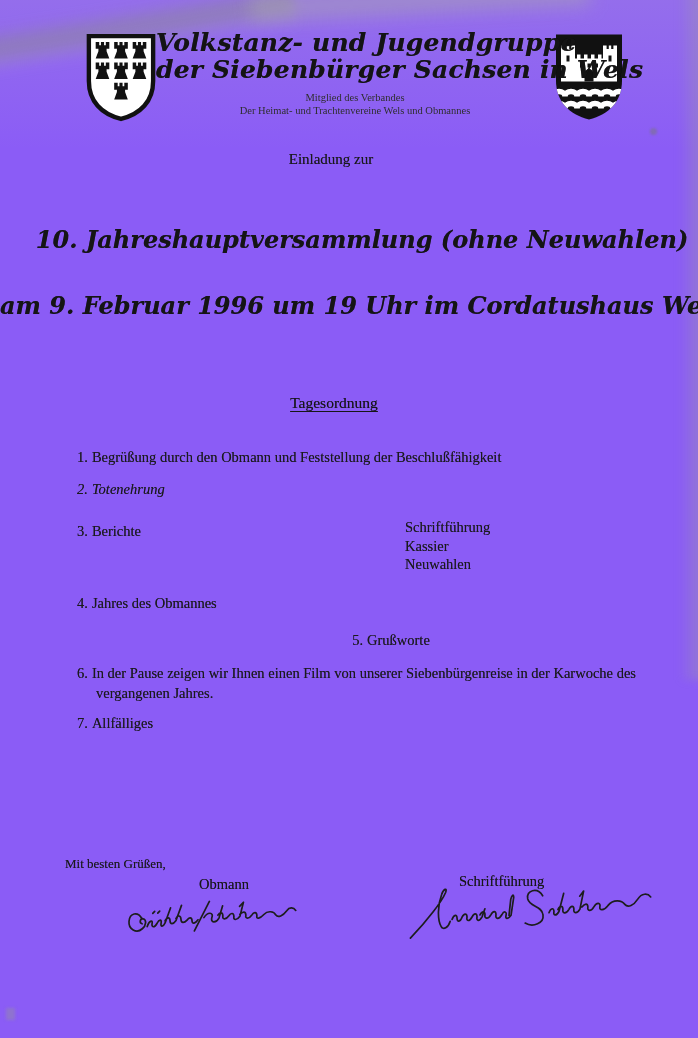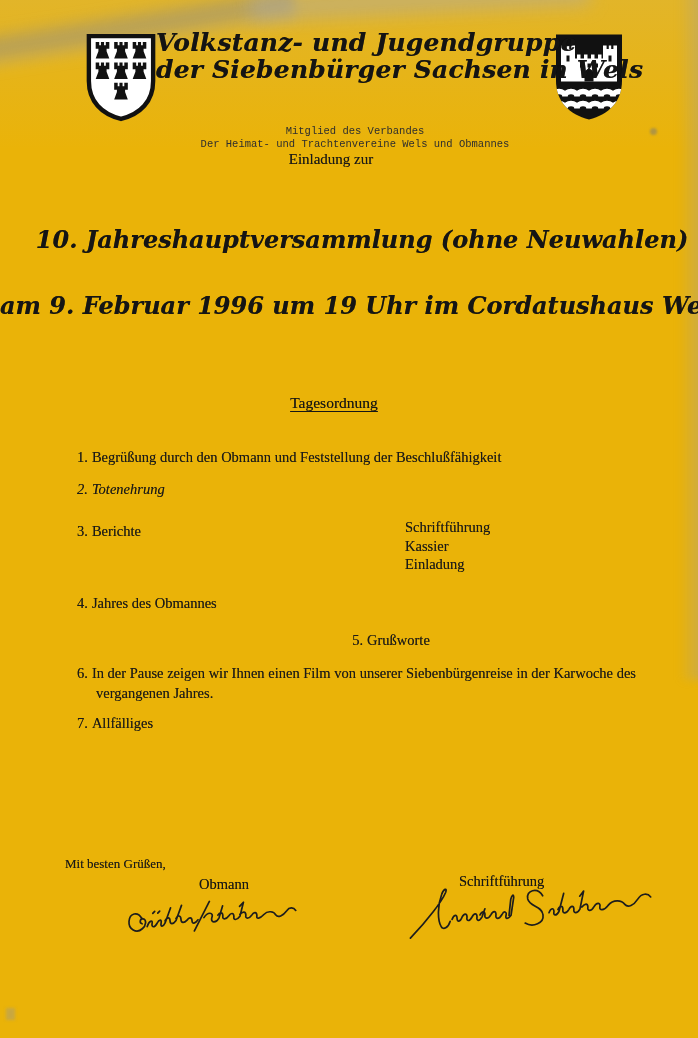--- a/index.html
+++ b/index.html
@@ -1,19 +1,19 @@
 <!DOCTYPE html>
 <html><head>
 <meta charset="utf-8">
 <style>
   * { margin:0; padding:0; box-sizing:border-box; }
   body { background:#e8e8e8; font-family:"Liberation Serif", serif; }
   .page {
     position:relative; width:698px; height:1038px; margin:0 auto;
-    background:#eab308; overflow:hidden; color:#1b1b1b;padding-left:29px;
+    background:#8b5cf6; overflow:hidden; color:#1b1b1b;padding-left:29px;
   }
   .page::before {
     content:""; position:absolute; left:0; top:0; right:0; height:150px;
     background:linear-gradient(to bottom, rgba(190,190,190,.18), rgba(255,255,255,0));
     pointer-events:none;
   }
   
   .artifact { position:absolute; pointer-events:none; }
   .art-diag { left:-34px; top:6px; width:330px; height:42px;
     background:linear-gradient(to bottom, rgba(130,130,130,0), rgba(140,140,140,.55) 50%, rgba(190,190,190,.12));
@@ -34,21 +34,21 @@
   .emblem-right { left:551px; top:30px; }
   .org-title {
     position:absolute; left:156px; top:29px; width:400px; text-align:center;
     font-family:"DejaVu Serif", serif; font-style:italic; font-weight:bold;
     color:#141414; white-space:nowrap;
   }
   .org-title .l1 { font-size:25px; line-height:27px; display:block; letter-spacing:.2px; }
   .org-title .l2 { font-size:25px; line-height:28px; display:block; letter-spacing:.2px; }
   .membership {
     position:absolute; left:105px; top:91px; width:500px; text-align:center;
-    font-family:Liberation Mono, monospace; font-size:10.5px; line-height:13px; color:#2e2e2e;margin-top:34px;
+    font-family:Liberation Serif, serif; font-size:10.5px; line-height:13px; color:#2e2e2e;
   }
   
   .center-line { position:absolute; left:0; width:698px; text-align:center; }
   .intro { top:151px; font-size:15px; transform:translateX(-18px); color:#1a1a1a; }
   .event-title {
     top:225px; font-family:"DejaVu Serif", serif; font-style:italic; font-weight:600;
     font-size:24px; transform:translateX(13px); color:#151515; white-space:nowrap;
   }
   .event-datetime {
     top:291px; font-family:"DejaVu Serif", serif; font-style:italic; font-weight:600;
@@ -155,21 +155,21 @@
     </div>
     <div class="agenda-item i2 ink">
       <span class="num">2.</span><span>Totenehrung</span>
     </div>
     <div class="agenda-item i3 ink">
       <span class="num">3.</span><span>Berichte</span>
     </div>
     <div class="reports-sublist ink">
       <div>Schriftführung</div>
       <div>Kassier</div>
-      <div>Einladung</div>
+      <div>Neuwahlen</div>
     </div>
     <div class="agenda-item i4 ink">
       <span class="num">4.</span><span>Jahres des Obmannes</span>
     </div>
     <div class="agenda-item i5 ink">
       <span class="num">5.</span><span>Grußworte</span>
     </div>
     <div class="agenda-item i6 ink">
       <span class="num">6.</span><span>In der Pause zeigen wir Ihnen einen Film von unserer Siebenbürgenreise in der Karwoche des vergangenen Jahres.</span>
     </div>

